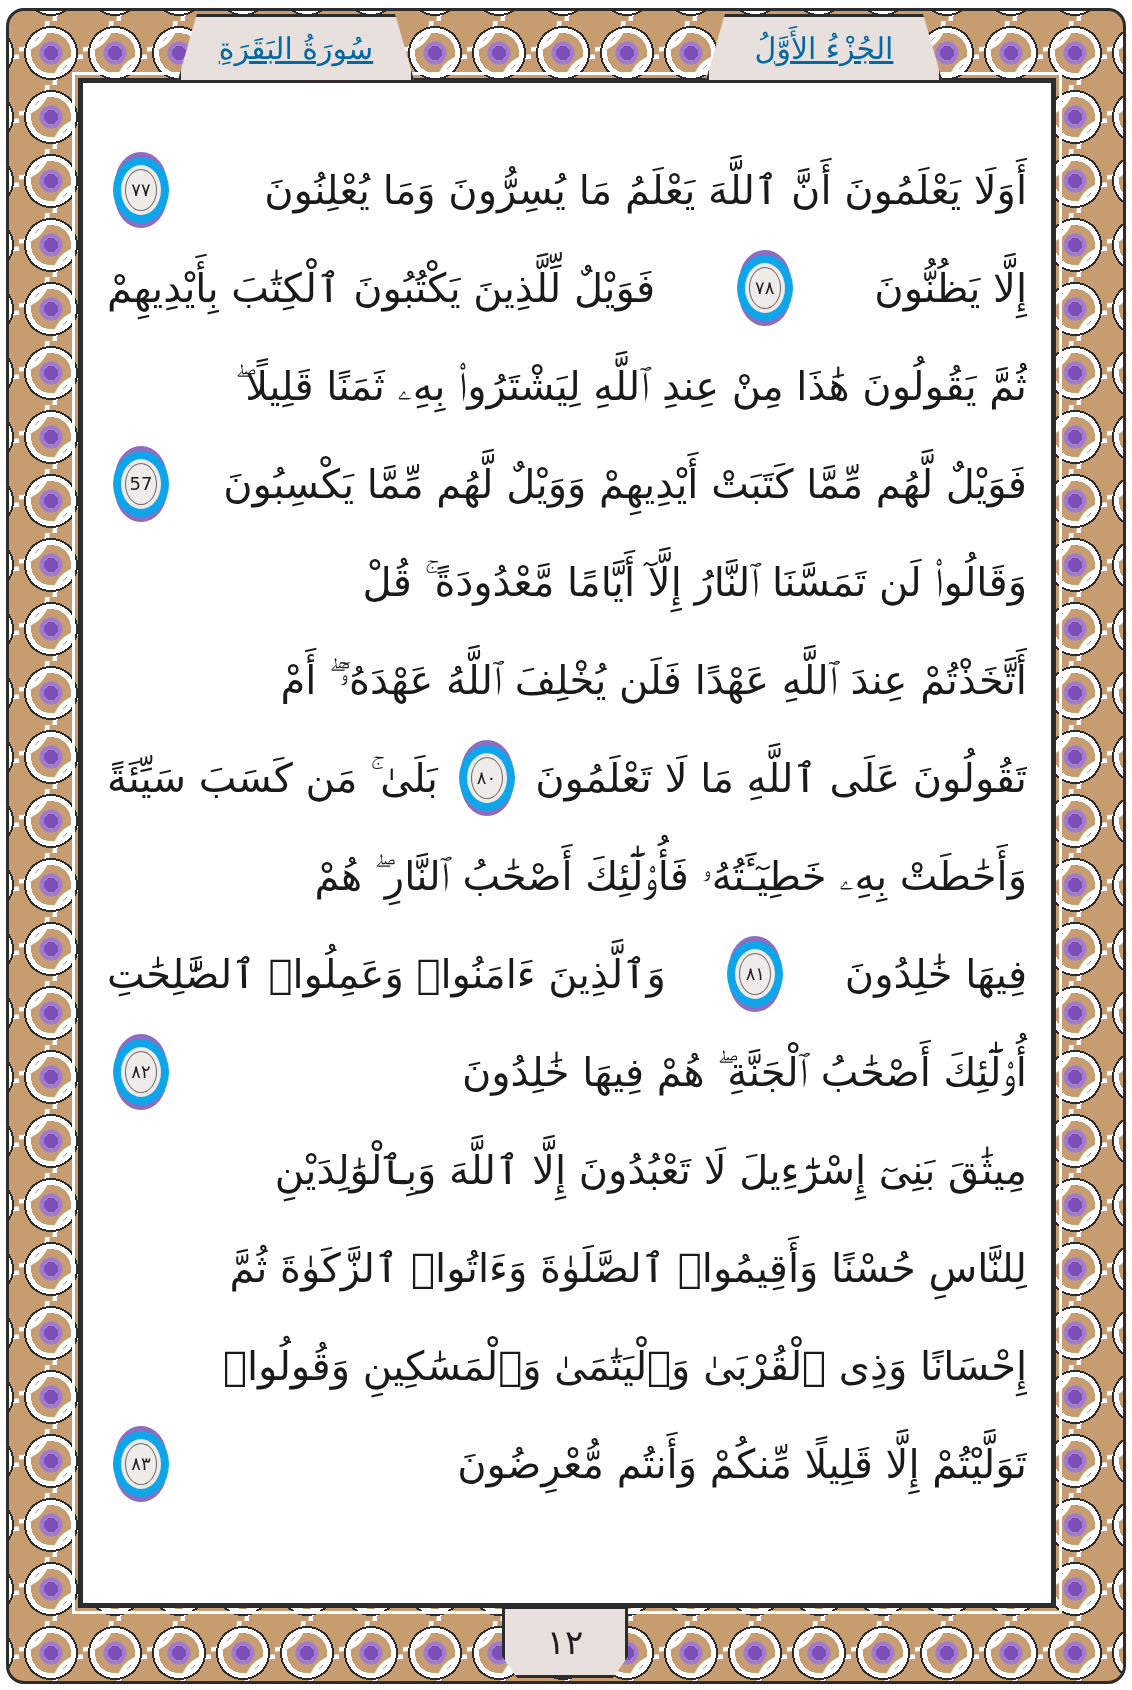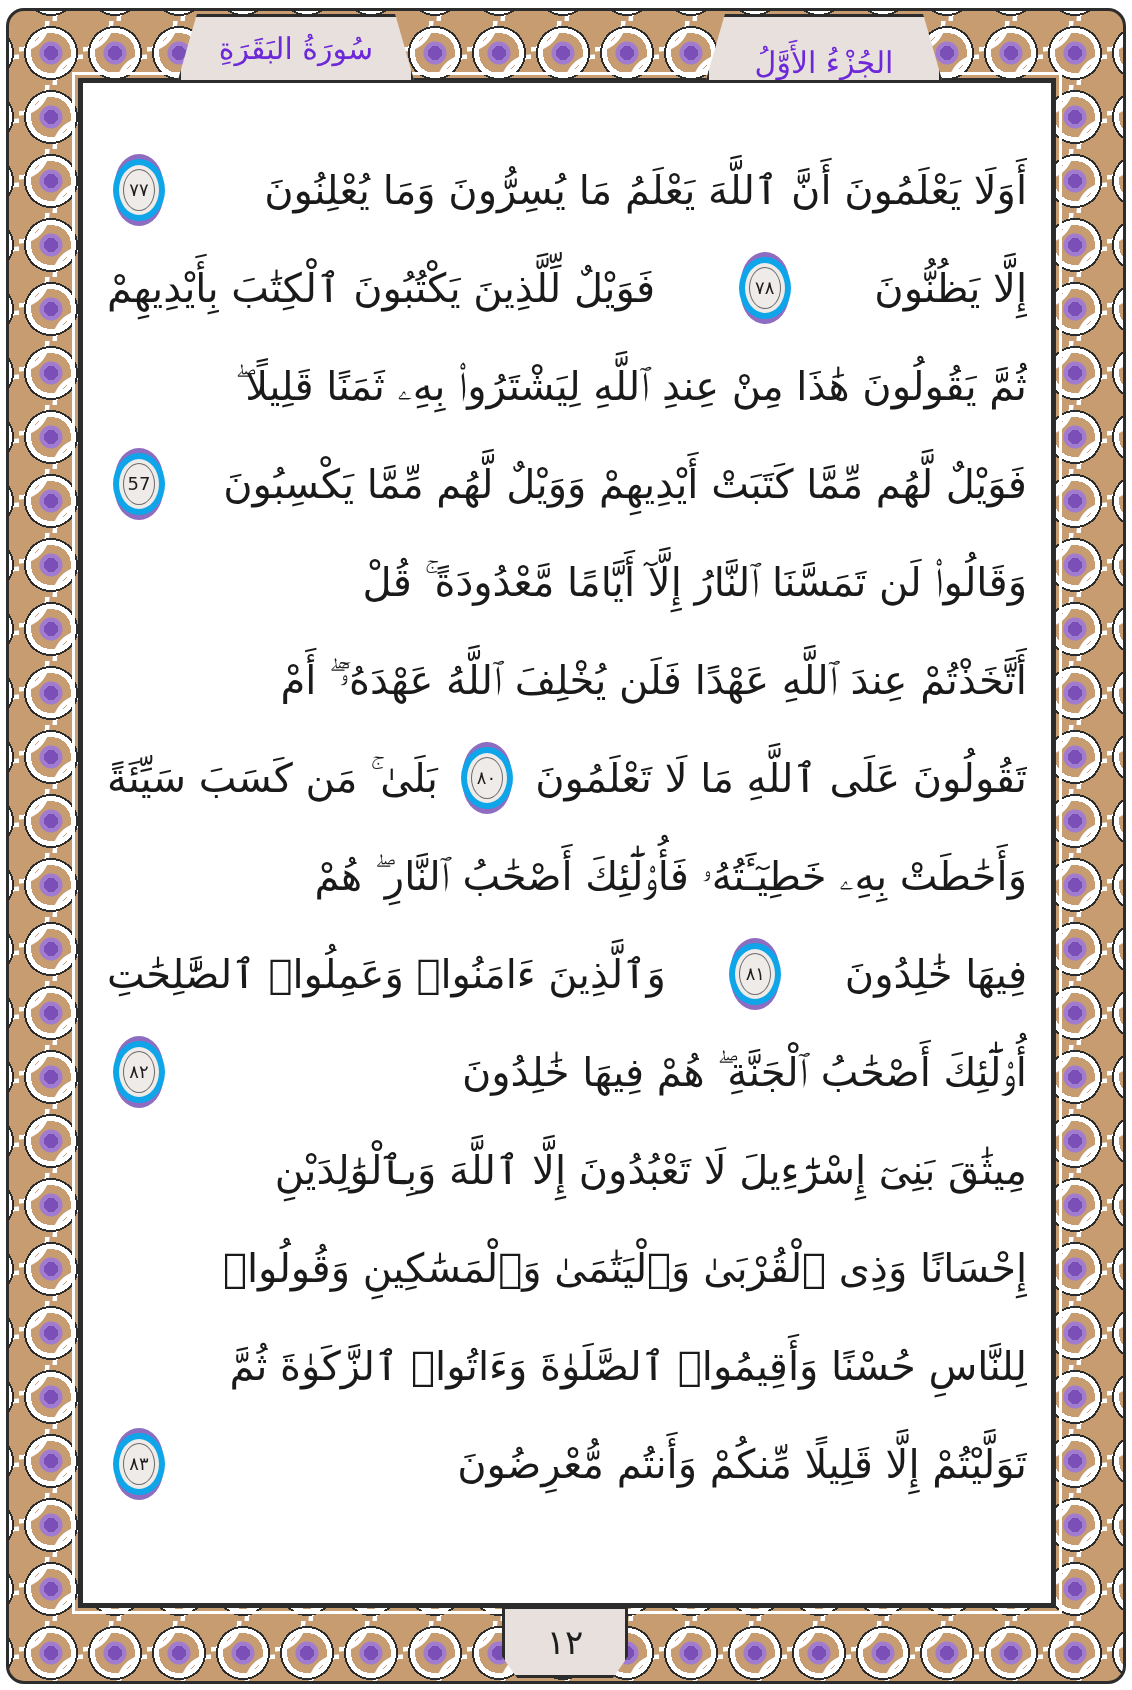--- a/index.html
+++ b/index.html
@@ -44,25 +44,26 @@
       box-sizing: border-box;
       display: flex;
       align-items: center;
       justify-content: center;
       clip-path: polygon(8% 0, 92% 0, 100% 100%, 0 100%);
       z-index: 3;
     }
     .header-tab span {
       font-family: "DejaVu Serif", serif;
       font-size: 30px;
-      color: #6d28d9;
+      color: #0369a1;
       direction: rtl;
+      text-decoration: underline;
     }
     .tab-surah { left: 178px; width: 236px; }
-    .tab-juz   { left: 706px; width: 236px; align-items: flex-end; }
+    .tab-juz   { left: 706px; width: 236px; }
 
     
     .panel-outer {
       position: absolute;
       left: 78px;
       top: 78px;
       width: 978px;
       height: 1530px;
       background: #ffffff;
       border: 5px solid #2c2c2c;
@@ -111,21 +112,21 @@
     
     .ayah-marker {
       display: inline-flex;
       align-items: center;
       justify-content: center;
       width: 40px;
       height: 50px;
       margin: 0 6px;
       border-radius: 50% / 50%;
       background: #efebe8;
-      border: 6px solid #0ea5e9;
+      border: 8px solid #0ea5e9;
       box-shadow: 0 -7px 0 -2px #8e6cc2, 0 7px 0 -2px #8e6cc2;
       position: relative;
       vertical-align: middle;
       flex: 0 0 auto;
     }
     .ayah-marker::before {
       content: "";
       position: absolute;
       inset: 4px;
       border: 1px solid #6a6a6a;
@@ -225,24 +226,24 @@
         <div class="line">
           <span class="seg">أُو۟لَٰٓئِكَ أَصْحَٰبُ ٱلْجَنَّةِ ۖ هُمْ فِيهَا خَٰلِدُونَ</span>
           <span class="ayah-marker">
             <span>٨٢</span>
           </span>
         </div>
         <div class="line">
           <span class="seg">مِيثَٰقَ بَنِىٓ إِسْرَٰٓءِيلَ لَا تَعْبُدُونَ إِلَّا ٱللَّهَ وَبِٱلْوَٰلِدَيْنِ</span>
         </div>
         <div class="line">
+          <span class="seg">لِلنَّاسِ حُسْنًا وَأَقِيمُوا۟ ٱلصَّلَوٰةَ وَءَاتُوا۟ ٱلزَّكَوٰةَ ثُمَّ</span>
+        </div>
+        <div class="line">
           <span class="seg">إِحْسَانًا وَذِى ٱلْقُرْبَىٰ وَٱلْيَتَٰمَىٰ وَٱلْمَسَٰكِينِ وَقُولُوا۟</span>
-        </div>
-        <div class="line">
-          <span class="seg">لِلنَّاسِ حُسْنًا وَأَقِيمُوا۟ ٱلصَّلَوٰةَ وَءَاتُوا۟ ٱلزَّكَوٰةَ ثُمَّ</span>
         </div>
         <div class="line">
           <span class="seg">تَوَلَّيْتُمْ إِلَّا قَلِيلًا مِّنكُمْ وَأَنتُم مُّعْرِضُونَ</span>
           <span class="ayah-marker">
             <span>٨٣</span>
           </span>
         </div>
       </div>
   </div>
 </div>

